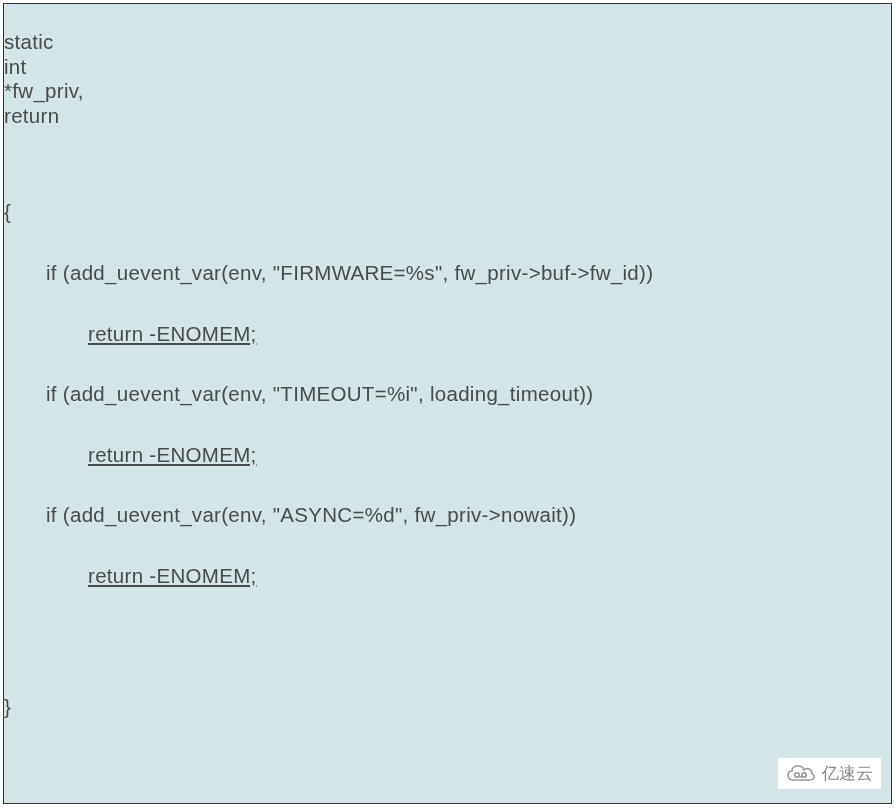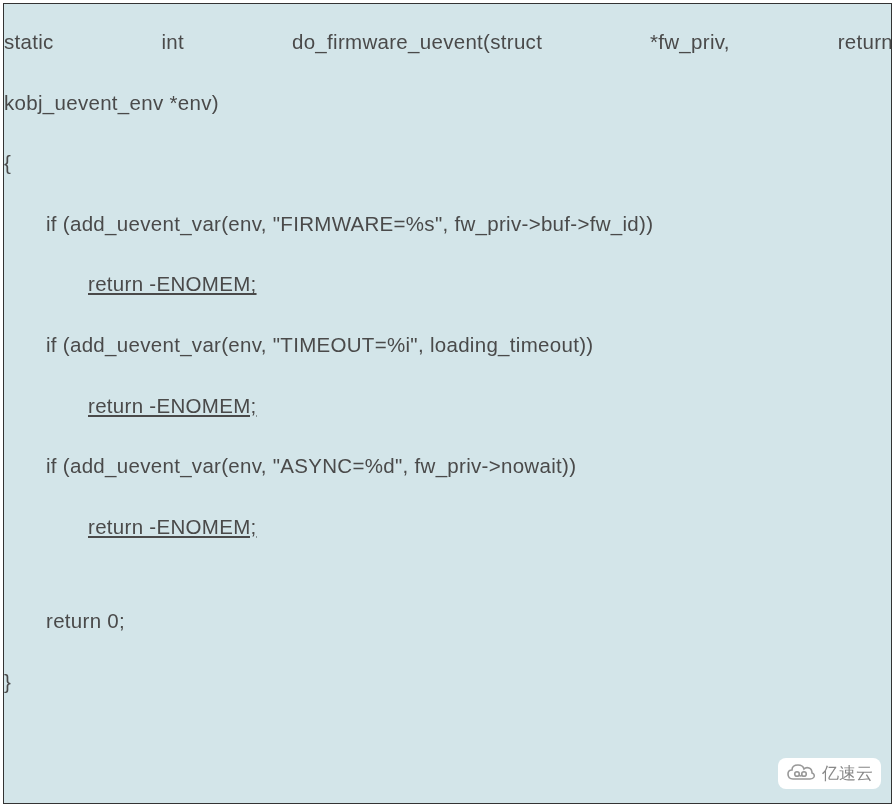--- a/index.html
+++ b/index.html
@@ -32,78 +32,76 @@
     }
     .line {
       white-space: pre;
       line-height: 1.2;
     }
     .line1 {
       padding-top: 26px;
       display: flex;
       justify-content: space-between;
       width: 889px;
+      flex-direction: column;
     }
     .line1 span { display: inline; }
     .spacer { height: 36px; }
     .spacer-big { height: 70px; }
     .indent1 { padding-left: 42px; }
     .indent2 { padding-left: 84px; text-decoration: underline; }
     .watermark {
       position: absolute;
       bottom: 20px;
       right: 14px;
       display: flex;
-      align-items: flex-start;
+      align-items: flex-end;
       gap: 6px;
       background: #ffffff;
       padding: 4px 8px;
-      border-radius: 8px;
+      border-radius: 0;
     }
     .watermark-text {
       color: #888888;
       font-size: 17px;
       font-family: "Microsoft YaHei", sans-serif;
     }
     .cloud-icon {
       display: inline-flex;
       align-items: center;
       justify-content: center;
     }
   </style>
 </head>
 <body>
 
 <div class="code-container">
   <div class="code-content">
     <div class="line line1">
       <span>static</span>
       <span>int</span>
-      <span>do_firmware_uevent(struct</span>
       <span>*fw_priv,</span>
       <span>return</span>
     </div>
     <div class="spacer"></div>
-    <div class="line">kobj_uevent_env *env)</div>
     <div class="spacer"></div>
     <div class="line">{</div>
     <div class="spacer"></div>
     <div class="line indent1">if (add_uevent_var(env, "FIRMWARE=%s", fw_priv-&gt;buf-&gt;fw_id))</div>
     <div class="spacer"></div>
     <div class="line indent2">return -ENOMEM;</div>
     <div class="spacer"></div>
     <div class="line indent1">if (add_uevent_var(env, "TIMEOUT=%i", loading_timeout))</div>
     <div class="spacer"></div>
     <div class="line indent2">return -ENOMEM;</div>
     <div class="spacer"></div>
     <div class="line indent1">if (add_uevent_var(env, "ASYNC=%d", fw_priv-&gt;nowait))</div>
     <div class="spacer"></div>
     <div class="line indent2">return -ENOMEM;</div>
     <div class="spacer-big"></div>
-    <div class="line indent1">return 0;</div>
     <div class="spacer"></div>
     <div class="line">}</div>
   </div>
 </div>
 
 <div class="watermark">
   <span class="cloud-icon">
     <svg width="30" height="22" viewBox="0 0 30 22">
       <path d="M 7 17 Q 2 17 2 12 Q 2 8 6 8 Q 6 3 12 3 Q 17 3 18 7 Q 20 5 23 6 Q 26 7 26 11 Q 29 12 28 15 Q 27 17 24 17 Z" fill="none" stroke="#999999" stroke-width="1.6"></path>
       <circle cx="11" cy="12" r="2.3" fill="none" stroke="#999999" stroke-width="1.6"></circle>

